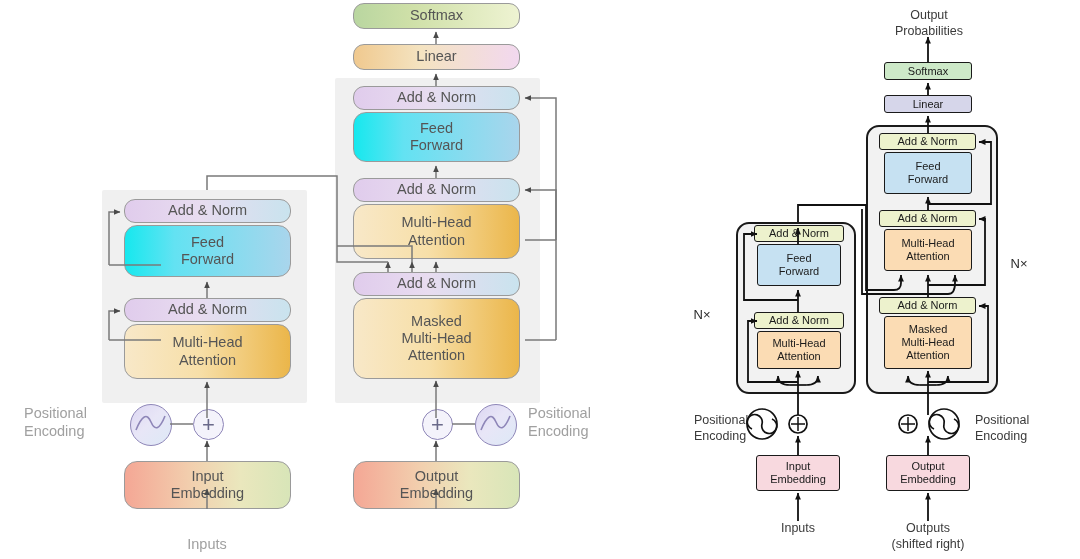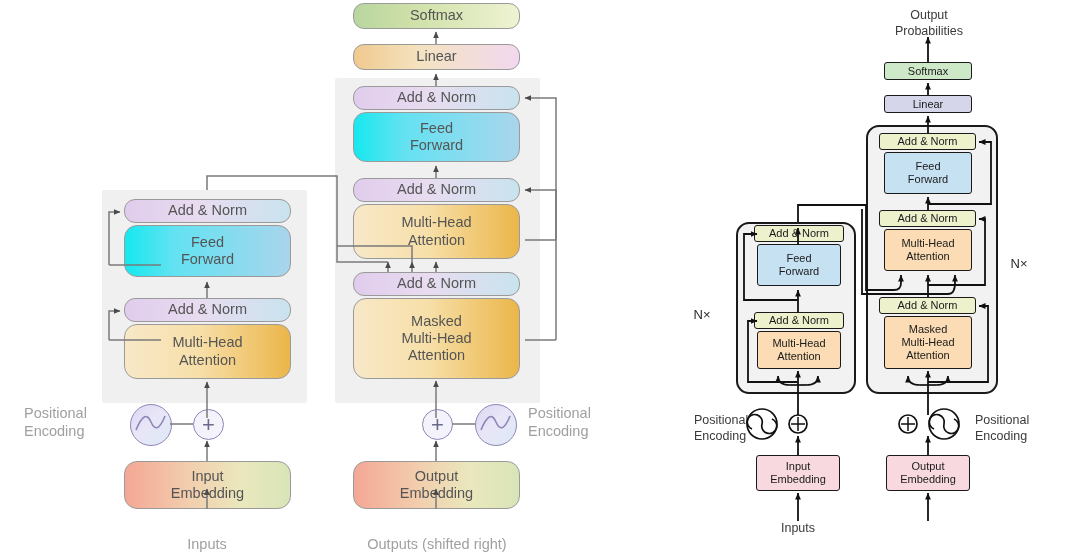--- a/index.html
+++ b/index.html
@@ -104,23 +104,20 @@
   <div class="Llabel" style="left:528px;top:404px;width:92px;text-align:left;">
     <span>Positional</span><br>
     <span>Encoding</span>
   </div>
 
   <div class="Lbox tall g-emb" style="left:353px;top:461px;width:167px;height:48px;flex-direction:column;">
     <span>Output</span>
     <span>Embedding</span>
   </div>
 
-  <div class="Llabel" style="left:337px;top:535px;width:200px;">
-    <span>Outputs (shifted right)</span>
-  </div>
 
   <div class="Lbox g-addnorm" style="left:124px;top:199px;width:167px;height:24px;">
     <span>Add &amp; Norm</span>
   </div>
 
   <div class="Lbox tall g-ff" style="left:124px;top:225px;width:167px;height:52px;flex-direction:column;">
     <span>Feed</span>
     <span>Forward</span>
   </div>
 
@@ -278,20 +275,24 @@
     <span>Input</span>
     <span>Embedding</span>
   </div>
   <div class="Rbox r-emb" style="left:886px;top:455px;width:84px;height:36px;flex-direction:column;">
     <span>Output</span>
     <span>Embedding</span>
   </div>
 
   <div class="Rlabel" style="left:758px;top:521px;width:80px;">
     <span>Inputs</span>
+  </div>
+  <div class="Rlabel" style="left:878px;top:521px;width:100px;">
+    <span>Outputs</span><br>
+    <span>(shifted right)</span>
   </div>
 
   <svg class="ov">
     <defs>
       <marker id="rah" markerWidth="8" markerHeight="8" refX="6.5" refY="3.4" orient="auto" markerUnits="userSpaceOnUse">
         <path d="M0,0.5 L6.8,3.4 L0,6.3 z" fill="#111"></path>
       </marker>
     </defs>
 
     <g fill="#fff" stroke="#111" stroke-width="1.7">

